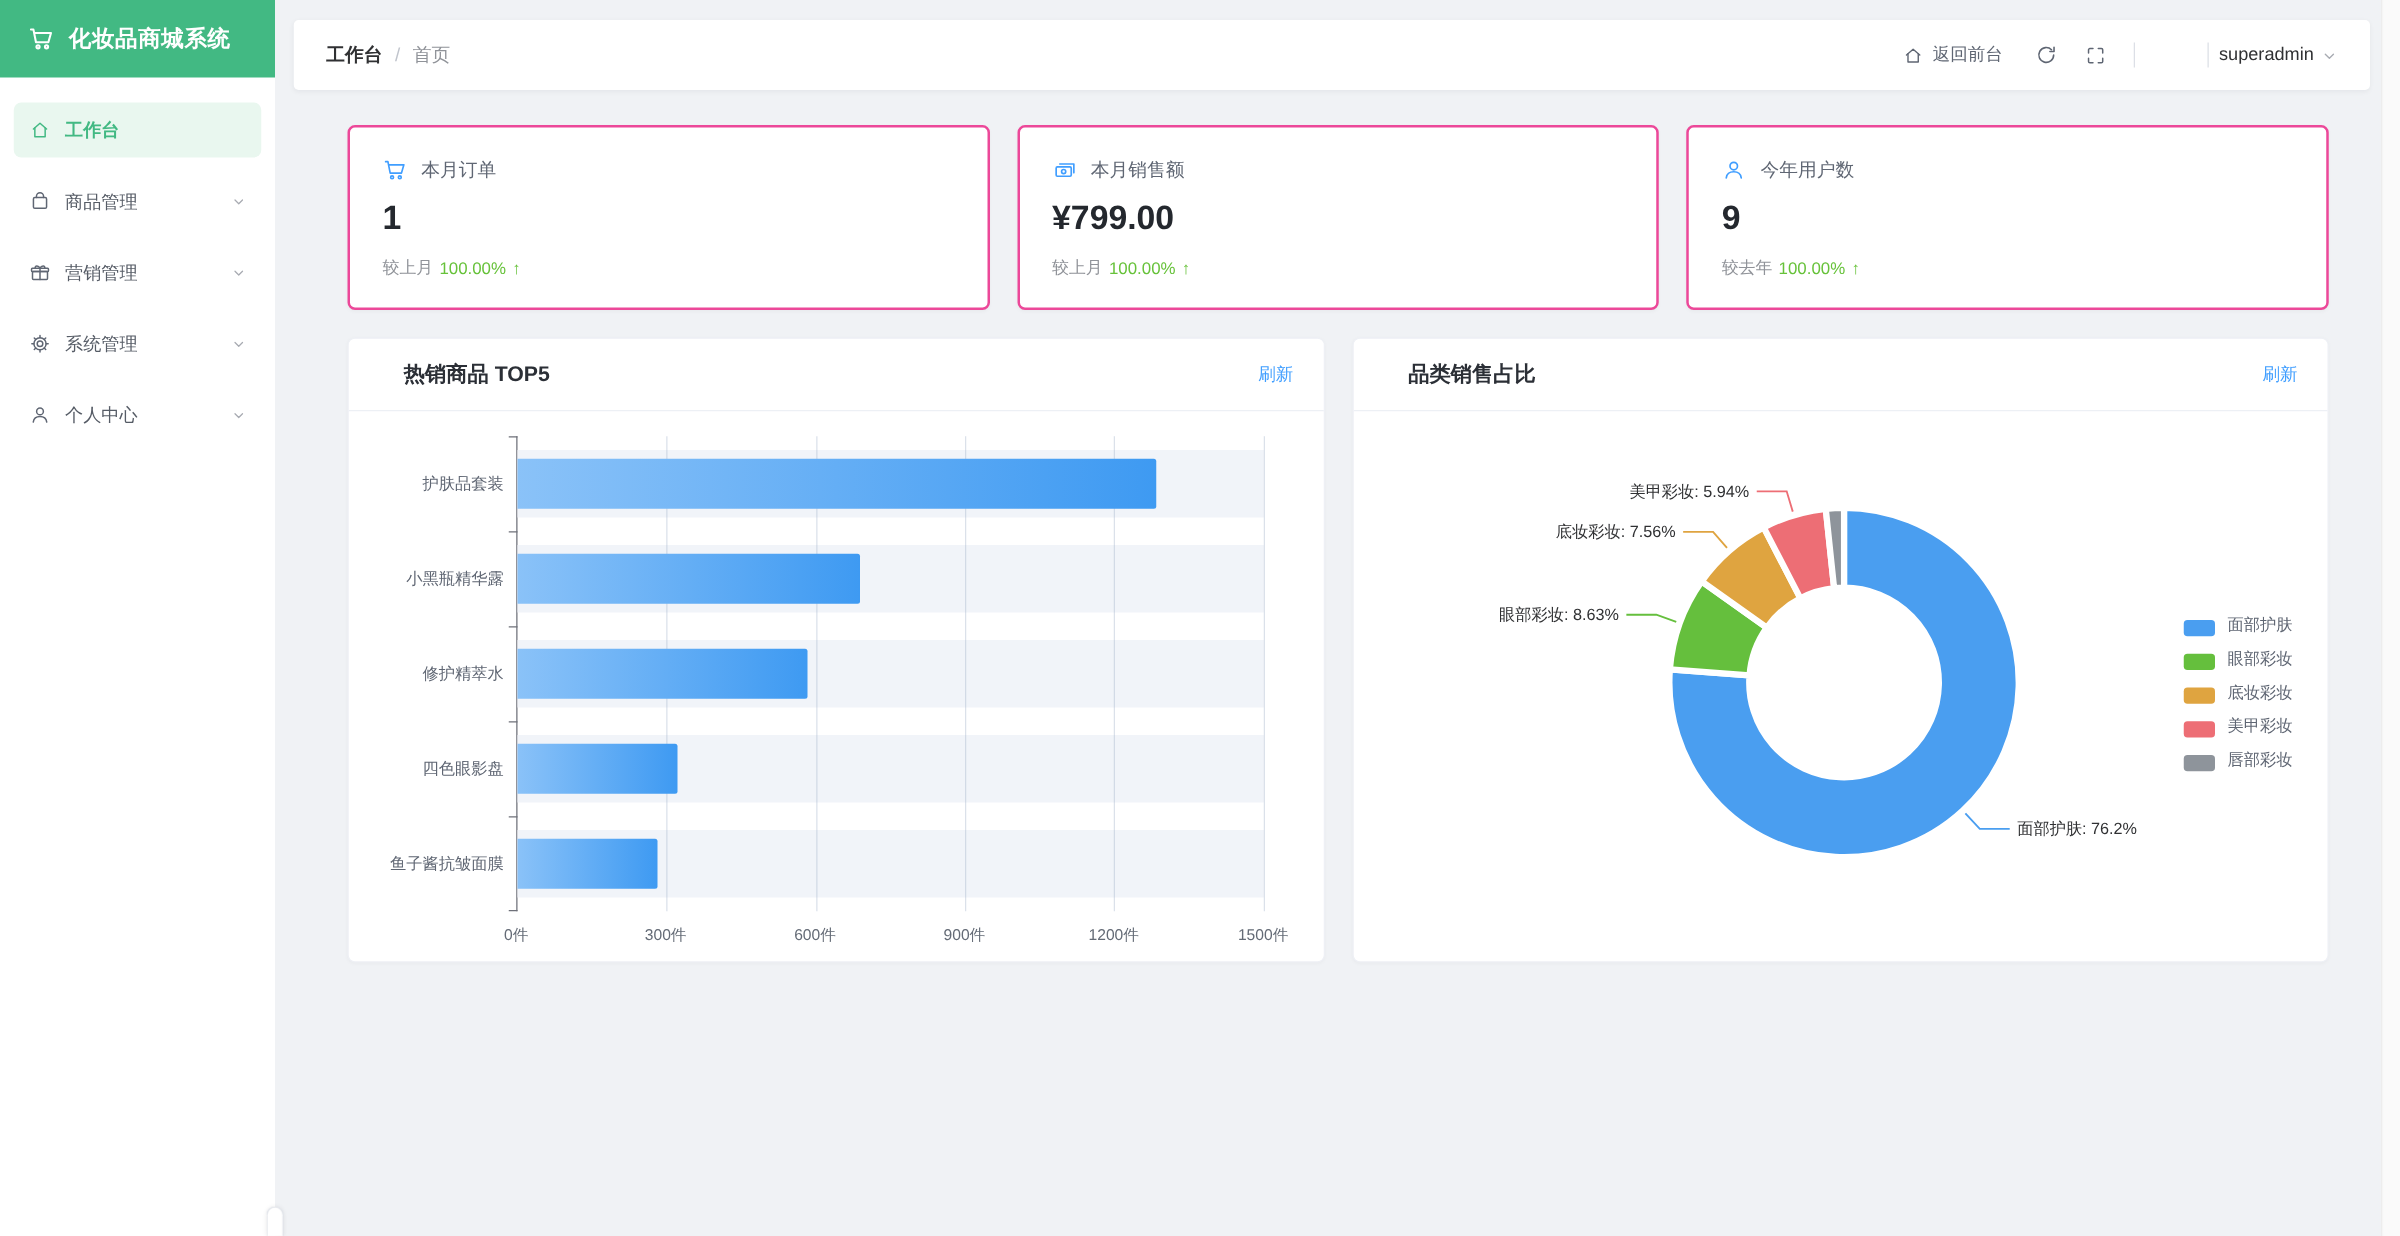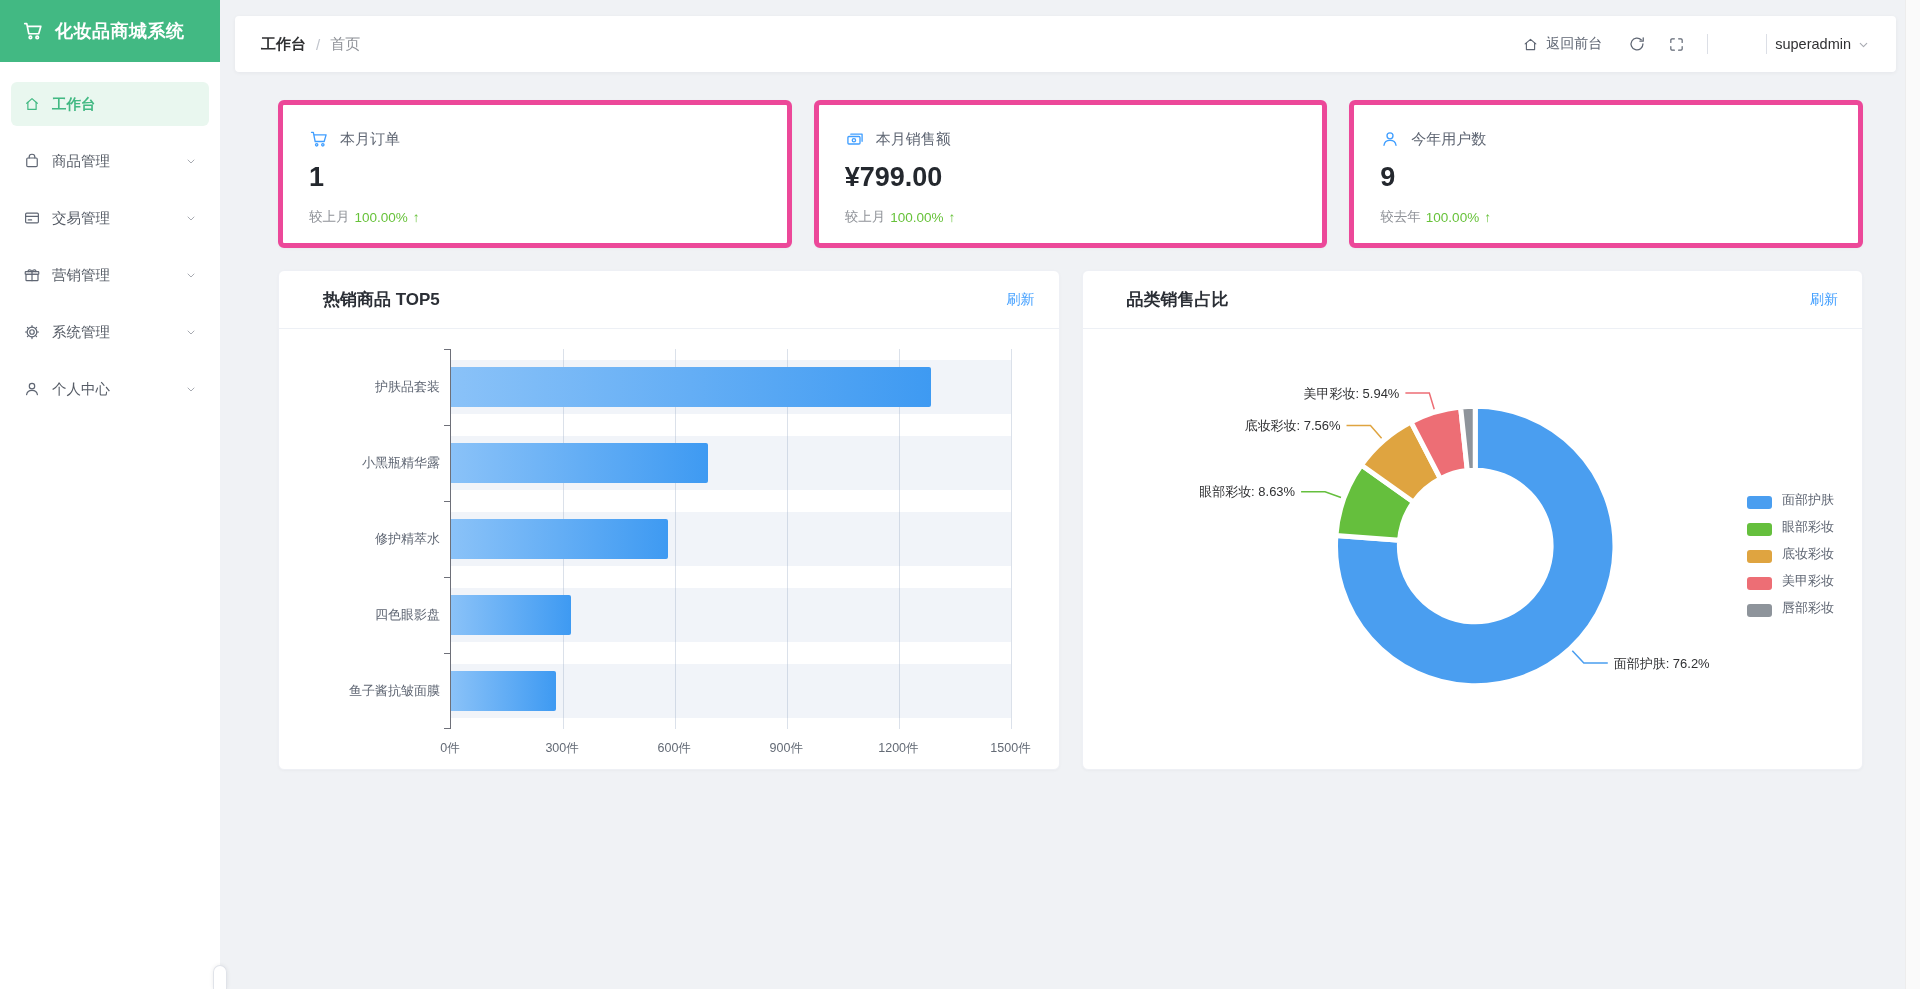--- a/index.html
+++ b/index.html
@@ -54,21 +54,21 @@
   .v-divider { width: 1px; height: 20px; background: #dcdfe6; margin-left: 22px; }
   .v-divider.wide-gap { margin-left: 58px; }
   .user-box { display: flex; align-items: center; gap: 6px; margin-left: 8px; cursor: pointer; }
   .user-name { font-size: 14.5px; color: #303133; }
 
   
   .content { padding: 28px 57px 0 58px; }
   .stats { display: flex; gap: 22px; }
   .stat-card {
     flex: 1; height: 148px; background: #fff; border-radius: 6px;
-    border: 5px solid #ec4899; padding: 24px 26px;
+    border: 2px solid #ec4899; padding: 24px 26px;
     box-shadow: 0 1px 3px rgba(0,21,41,0.03);
   }
   .stat-head { display: flex; align-items: center; gap: 11px; }
   .stat-title { font-size: 15px; color: #5f6673; }
   .stat-icon { color: #409eff; }
   .stat-value { font-size: 27px; font-weight: 700; color: #24282e; margin-top: 13px; }
   .stat-foot { margin-top: 15px; font-size: 13.5px; display: flex; align-items: center; gap: 5px; }
   .cmp-label { color: #909399; }
   .cmp-value, .cmp-arrow { color: #67c23a; }
 
@@ -80,21 +80,21 @@
   .panel-header {
     height: 58px; display: flex; align-items: center; justify-content: space-between;
     padding: 0 24px; border-bottom: 1px solid #edf0f5;
   }
   .panel-title { font-size: 17px; font-weight: 700; color: #2b2f36; margin-left: 20px; }
   .refresh-link { font-size: 14px; color: #409eff; cursor: pointer; }
 
   
   .bar-body { padding: 20px 48px 0 26px; }
   .bar-chart { display: flex; }
-  .labels-col { width: 108px; margin-left: 37px; }
+  .labels-col { width: 108px; }
   .labels-col .cat-label {
     height: 76px; display: flex; align-items: center; justify-content: flex-end;
     padding-right: 10px; font-size: 13px; color: #5f6673; text-align: right;
   }
   .plot-wrap { flex: 1; }
   .plot { position: relative; height: 380px; border-left: 1px solid #6E7079; }
   .gl { position: absolute; top: 0; bottom: 0; width: 1px; background: rgba(160,175,200,0.38); z-index: 2; }
   .band { position: absolute; left: 0; right: 0; height: 54px; background: #f1f4f9; }
   .band.b0 { top: 11px; } .band.b1 { top: 87px; } .band.b2 { top: 163px; }
   .band.b3 { top: 239px; } .band.b4 { top: 315px; }
@@ -155,35 +155,20 @@
       <span class="nav-label">工作台</span>
     </div>
     <div class="nav-item">
       <span class="nav-icon">
         <svg width="18" height="18" viewBox="0 0 24 24" fill="none" stroke="currentColor" stroke-width="1.6" stroke-linecap="round" stroke-linejoin="round">
           <path d="M8.2 8V6.8a3.8 3.8 0 0 1 7.6 0V8"></path>
             <rect x="5" y="8" width="14" height="11.5" rx="1.5"></rect>
         </svg>
       </span>
       <span class="nav-label">商品管理</span>
-      <span class="chev">
-        <svg width="12" height="12" viewBox="0 0 24 24" fill="none" stroke="currentColor" stroke-width="2" stroke-linecap="round" stroke-linejoin="round">
-            <path d="M6 10l6 6 6-6"></path>
-          </svg>
-      </span>
-    </div>
-    <div class="nav-item">
-      <span class="nav-icon">
-        <svg width="18" height="18" viewBox="0 0 24 24" fill="none" stroke="currentColor" stroke-width="1.6" stroke-linecap="round" stroke-linejoin="round">
-          <rect x="3.5" y="5.5" width="17" height="13" rx="1.5"></rect>
-            <path d="M3.5 9.8h17"></path>
-            <path d="M7 14.5h4.5"></path>
-        </svg>
-      </span>
-      <span class="nav-label">交易管理</span>
       <span class="chev">
         <svg width="12" height="12" viewBox="0 0 24 24" fill="none" stroke="currentColor" stroke-width="2" stroke-linecap="round" stroke-linejoin="round">
             <path d="M6 10l6 6 6-6"></path>
           </svg>
       </span>
     </div>
     <div class="nav-item">
       <span class="nav-icon">
         <svg width="18" height="18" viewBox="0 0 24 24" fill="none" stroke="currentColor" stroke-width="1.6" stroke-linecap="round" stroke-linejoin="round">
           <rect x="4" y="11" width="16" height="8.5" rx="1"></rect>

